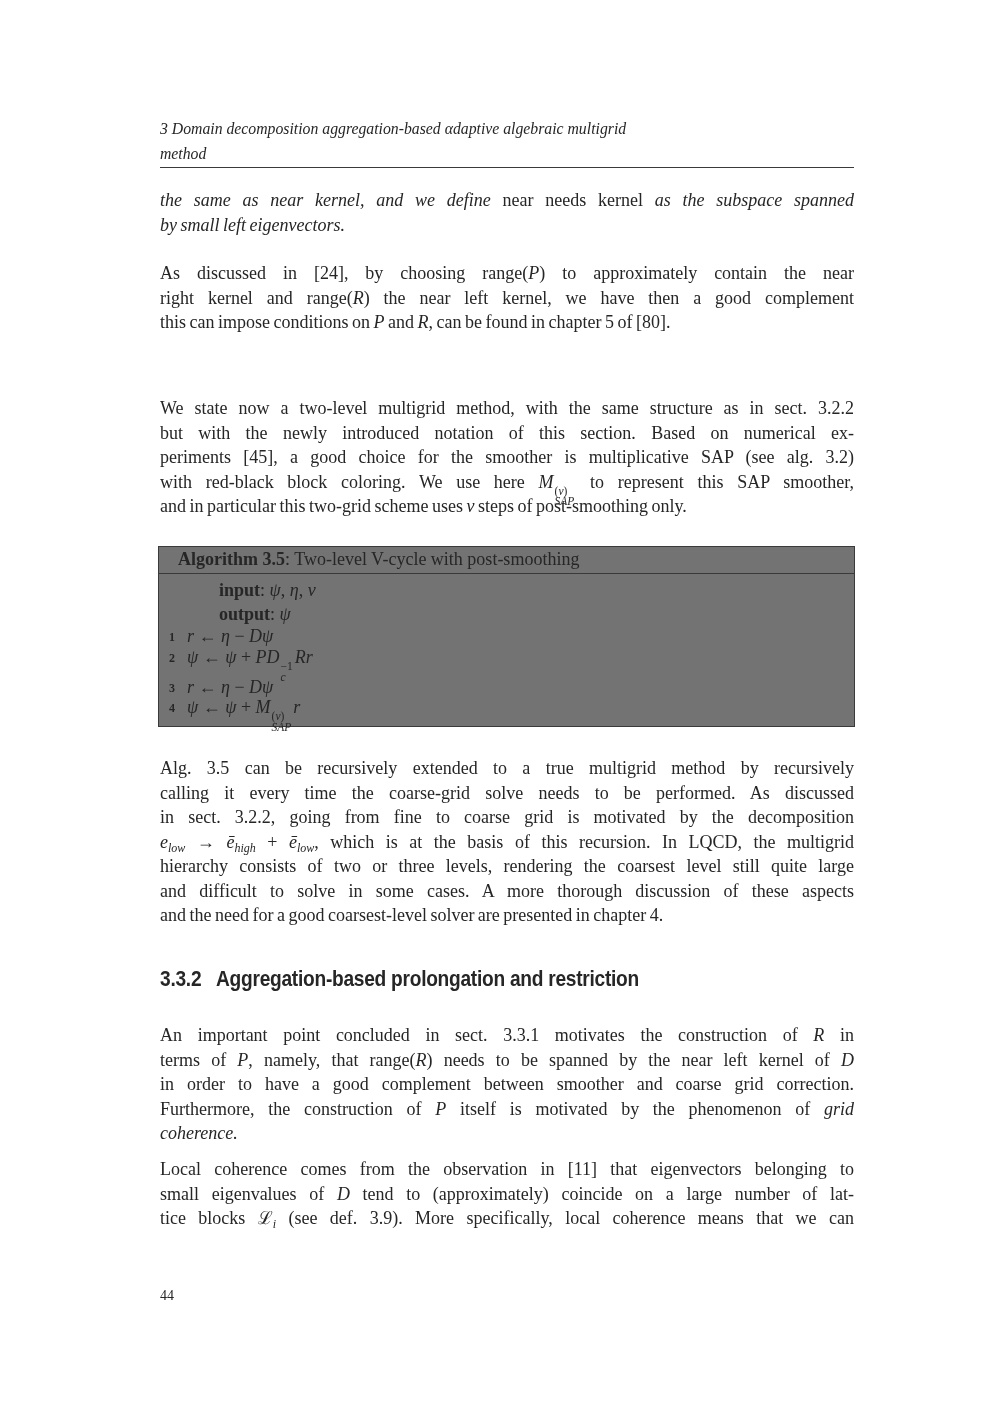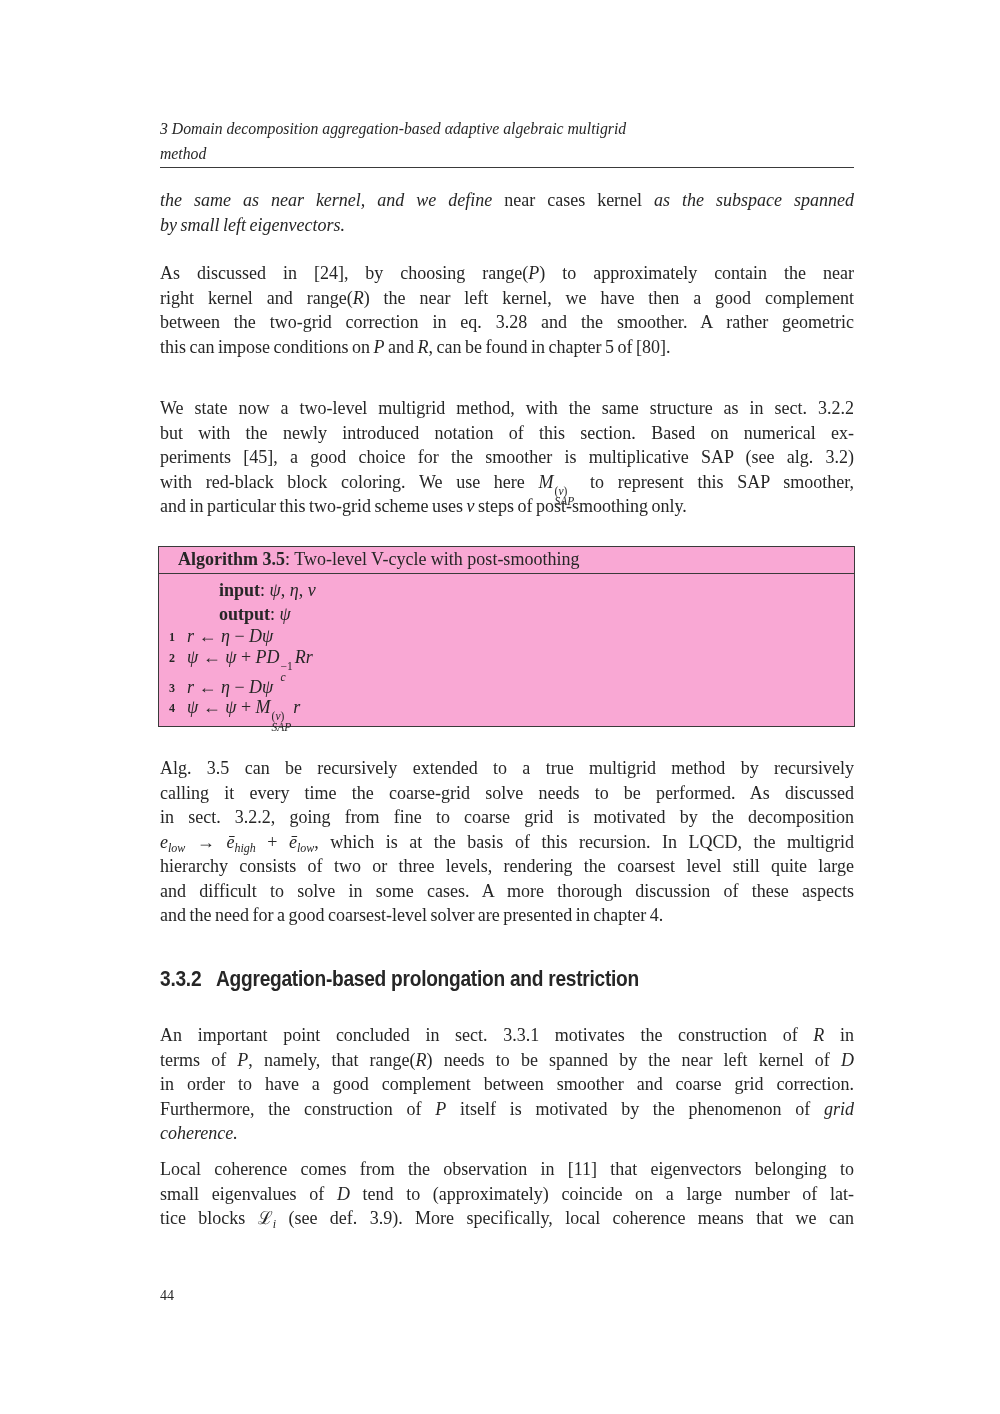--- a/index.html
+++ b/index.html
@@ -58,21 +58,21 @@
     line-height:10.5px;
     vertical-align:baseline;
   }
 
   
   .alg-box {
     position:absolute;
     left:158px; top:546px;
     width:697px; height:181px;
     border:1.4px solid #3a3a3a;
-    background:#f9a8d4;
+    background:#737373;
   }
   .alg-title {
     position:absolute; top:0; left:0; right:0;
     height:27px; line-height:25px;
     padding-left:19px;
     border-bottom:1.4px solid #3a3a3a;
     font-size:18px;
   }
   .alg-title b { font-weight:bold; }
   .alg-io { position:absolute; left:36px; font-size:18px; line-height:24px;margin-left:24px; }
@@ -104,28 +104,27 @@
 <main class="sheet">
 
   <header class="block running-header" style="top:116px">
     <div>3  Domain decomposition aggregation-based αdaptive algebraic multigrid</div>
     <div>method</div>
   </header>
 
   <div class="block rule" style="top:167px"></div>
 
   <section class="block para italic" style="top:188px">
-      <div class="line">the same as near kernel, and we define <span class="rm">near cases kernel</span> as the subspace spanned</div>
+      <div class="line">the same as near kernel, and we define <span class="rm">near needs kernel</span> as the subspace spanned</div>
       <div class="line last">by small left eigenvectors.</div>
     </section>
 
   <section class="block para" style="top:261px">
       <div class="line">As discussed in [24], by choosing range(<i>P</i>) to approximately contain the near</div>
       <div class="line">right kernel and range(<i>R</i>) the near left kernel, we have then a good complement</div>
-      <div class="line">between the two-grid correction in eq. 3.28 and the smoother. A rather geometric</div>
       <div class="line last">this can impose conditions on <i>P</i> and <i>R</i>, can be found in chapter 5 of [80].</div>
     </section>
 
   <section class="block para" style="top:396px">
       <div class="line">We state now a two-level multigrid method, with the same structure as in sect. 3.2.2</div>
       <div class="line">but with the newly introduced notation of this section. Based on numerical ex-</div>
       <div class="line">periments [45], a good choice for the smoother is multiplicative SAP (see alg. 3.2)</div>
       <div class="line">with red-black block coloring. We use here <i>M</i><span class="ss">
           <sup>(<i>ν</i>)</sup>
           <sub><i>SAP</i></sub>

